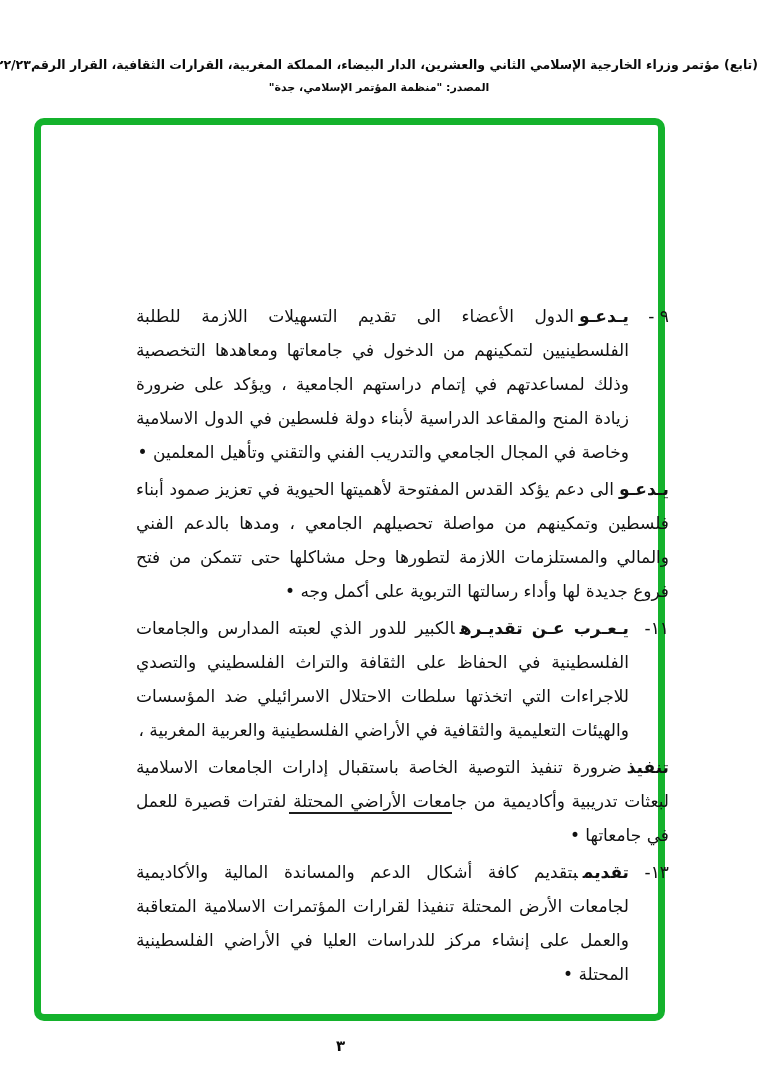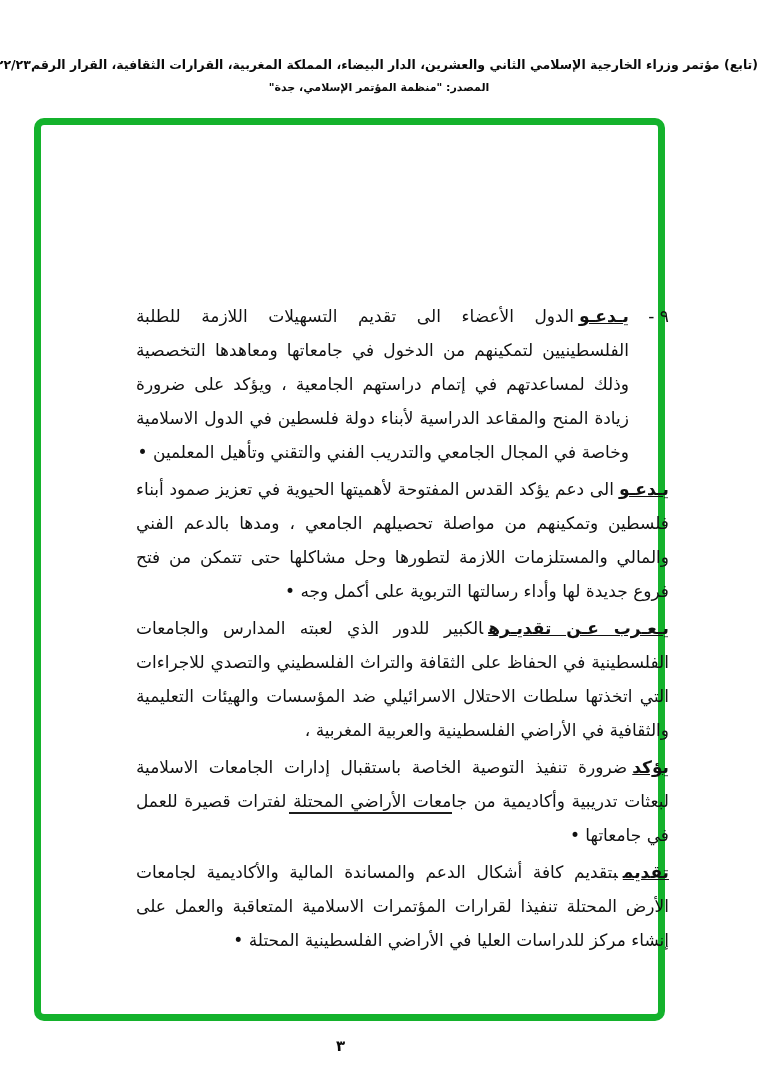--- a/index.html
+++ b/index.html
@@ -29,21 +29,21 @@
   }
   .item { display: flex; margin: 0 0 3px 0; }
   .num {
     flex: 0 0 40px; white-space: nowrap;
     font-size: 17px; line-height: 34px;
   }
   .body-text {
     flex: 1; margin: 0; text-align: justify;
     font-size: 17px; line-height: 34px;
   }
-  .lead { font-weight: bold; margin-left: 5px; text-decoration: underline; }
+  .lead { font-weight: bold; margin-left: 5px; }
   
   .divider {
     position: absolute; left: 289px; top: 812px;
     width: 163px; height: 2px; background: #1c1c1c;
   }
   
   .pagenum {
     position: absolute; top: 1037px; left: 336px;
     font-size: 15px; font-weight: bold; color: #0a0a0a;
   }
@@ -62,28 +62,30 @@
     <div class="item">
       <span class="num">٩ -</span>
       <p class="body-text"><b class="lead">يـدعـو</b><span>الدول الأعضاء الى تقديم التسهيلات اللازمة للطلبة الفلسطينيين لتمكينهم من الدخول في جامعاتها ومعاهدها التخصصية وذلك لمساعدتهم في إتمام دراستهم الجامعية ، ويؤكد على ضرورة زيادة المنح والمقاعد الدراسية لأبناء دولة فلسطين في الدول الاسلامية وخاصة في المجال الجامعي والتدريب الفني والتقني وتأهيل المعلمين •</span></p>
     </div>
 
     <div class="item">
       <p class="body-text"><b class="lead">يـدعـو</b><span>الى دعم يؤكد القدس المفتوحة لأهميتها الحيوية في تعزيز صمود أبناء فلسطين وتمكينهم من مواصلة تحصيلهم الجامعي ، ومدها بالدعم الفني والمالي والمستلزمات اللازمة لتطورها وحل مشاكلها حتى تتمكن من فتح فروع جديدة لها وأداء رسالتها التربوية على أكمل وجه •</span></p>
     </div>
 
     <div class="item">
+      <span class="num">١١-</span>
       <p class="body-text"><b class="lead">يـعـرب عـن تقديـره</b><span>الكبير للدور الذي لعبته المدارس والجامعات الفلسطينية في الحفاظ على الثقافة والتراث الفلسطيني والتصدي للاجراءات التي اتخذتها سلطات الاحتلال الاسرائيلي ضد المؤسسات والهيئات التعليمية والثقافية في الأراضي الفلسطينية والعربية المغربية ،</span></p>
     </div>
 
     <div class="item">
-      <p class="body-text"><b class="lead">يؤكد</b><span>ضرورة تنفيذ التوصية الخاصة باستقبال إدارات الجامعات الاسلامية لبعثات تدريبية وأكاديمية من جامعات الأراضي المحتلة لفترات قصيرة للعمل في جامعاتها •</span></p>
+      <p class="body-text"><b class="lead">تنفيذ</b><span>ضرورة تنفيذ التوصية الخاصة باستقبال إدارات الجامعات الاسلامية لبعثات تدريبية وأكاديمية من جامعات الأراضي المحتلة لفترات قصيرة للعمل في جامعاتها •</span></p>
     </div>
 
     <div class="item">
+      <span class="num">١٣-</span>
       <p class="body-text"><b class="lead">تقديم</b><span>بتقديم كافة أشكال الدعم والمساندة المالية والأكاديمية لجامعات الأرض المحتلة تنفيذا لقرارات المؤتمرات الاسلامية المتعاقبة والعمل على إنشاء مركز للدراسات العليا في الأراضي الفلسطينية المحتلة •</span></p>
     </div>
 
   </div>
 </div>
 
 <div class="divider"></div>
 
 <div class="pagenum">٣</div>
 

